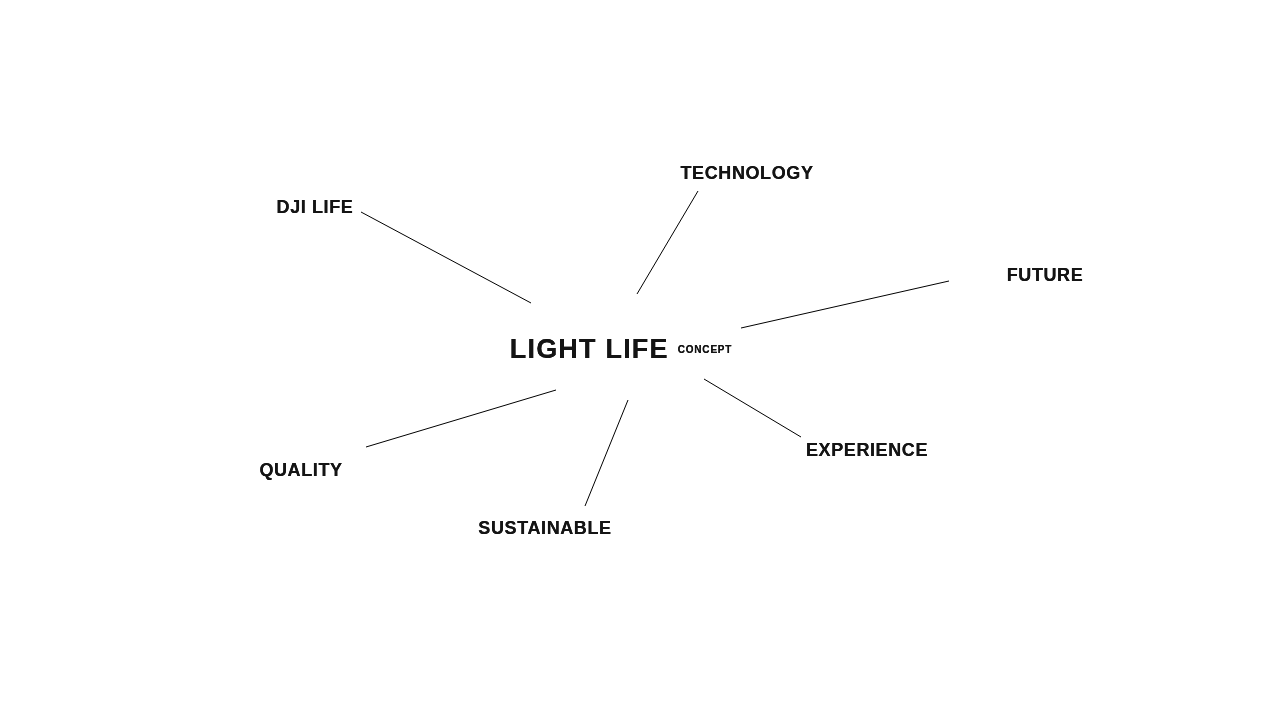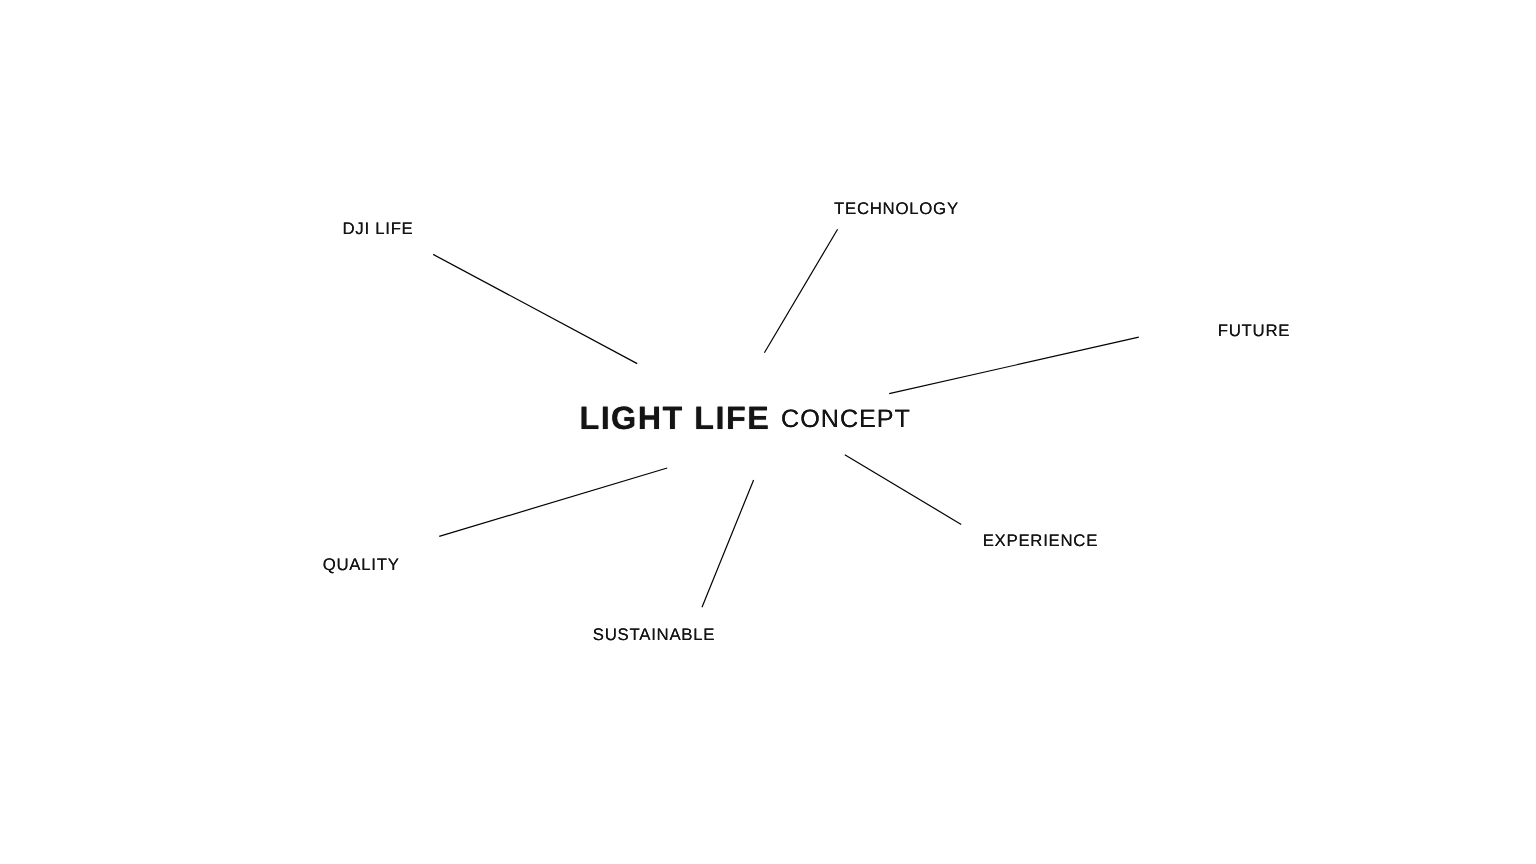--- a/index.html
+++ b/index.html
@@ -19,22 +19,22 @@
     position: absolute;
     left: 0;
     top: 0;
     width: 1280px;
     height: 720px;
     pointer-events: none;
   }
   .node {
     position: absolute;
     transform: translate(-50%, -50%);
-    font-weight: normal;
-    font-size: 14px;
+    font-weight: bold;
+    font-size: 18px;
     letter-spacing: 0.6px;
     color: var(--fg, #111111);
     text-transform: uppercase;
     white-space: nowrap;
     text-shadow: 0 0 0.4px var(--fg, #111111);
   }
   .center {
     position: absolute;
     transform: translate(-50%, -50%);
     display: flex;
@@ -45,22 +45,22 @@
   }
   .center .title {
     font-weight: bold;
     font-size: 27px;
     letter-spacing: 1.2px;
     text-transform: uppercase;
     white-space: nowrap;
     text-shadow: 0 0 0.6px var(--fg, #111111);
   }
   .center .subtitle {
-    font-weight: normal;
-    font-size: 21px;
+    font-weight: bold;
+    font-size: 10px;
     letter-spacing: 0.8px;
     text-transform: uppercase;
     white-space: nowrap;
     text-shadow: 0 0 0.4px var(--fg, #111111);
   }
 </style>
 </head>
 <body>
 
 <div class="canvas">
@@ -72,18 +72,18 @@
       <line x1="704" y1="379" x2="801" y2="437" stroke="#000000" stroke-width="1"></line>
       <line x1="628" y1="400" x2="585" y2="506" stroke="#000000" stroke-width="1"></line>
     </svg>
 
   <div class="center" style="left: 621px; top: 349px;">
     <div class="title">LIGHT LIFE</div>
     <div class="subtitle">CONCEPT</div>
   </div>
 
   <div class="node" style="left: 747px; top: 173px;">TECHNOLOGY</div>
-  <div class="node" style="left: 315px; top: 190px;">DJI LIFE</div>
+  <div class="node" style="left: 315px; top: 207px;">DJI LIFE</div>
   <div class="node" style="left: 1045px; top: 275px;">FUTURE</div>
   <div class="node" style="left: 301px; top: 470px;">QUALITY</div>
   <div class="node" style="left: 867px; top: 450px;">EXPERIENCE</div>
   <div class="node" style="left: 545px; top: 528px;">SUSTAINABLE</div>
 </div>
 
 </body></html>

